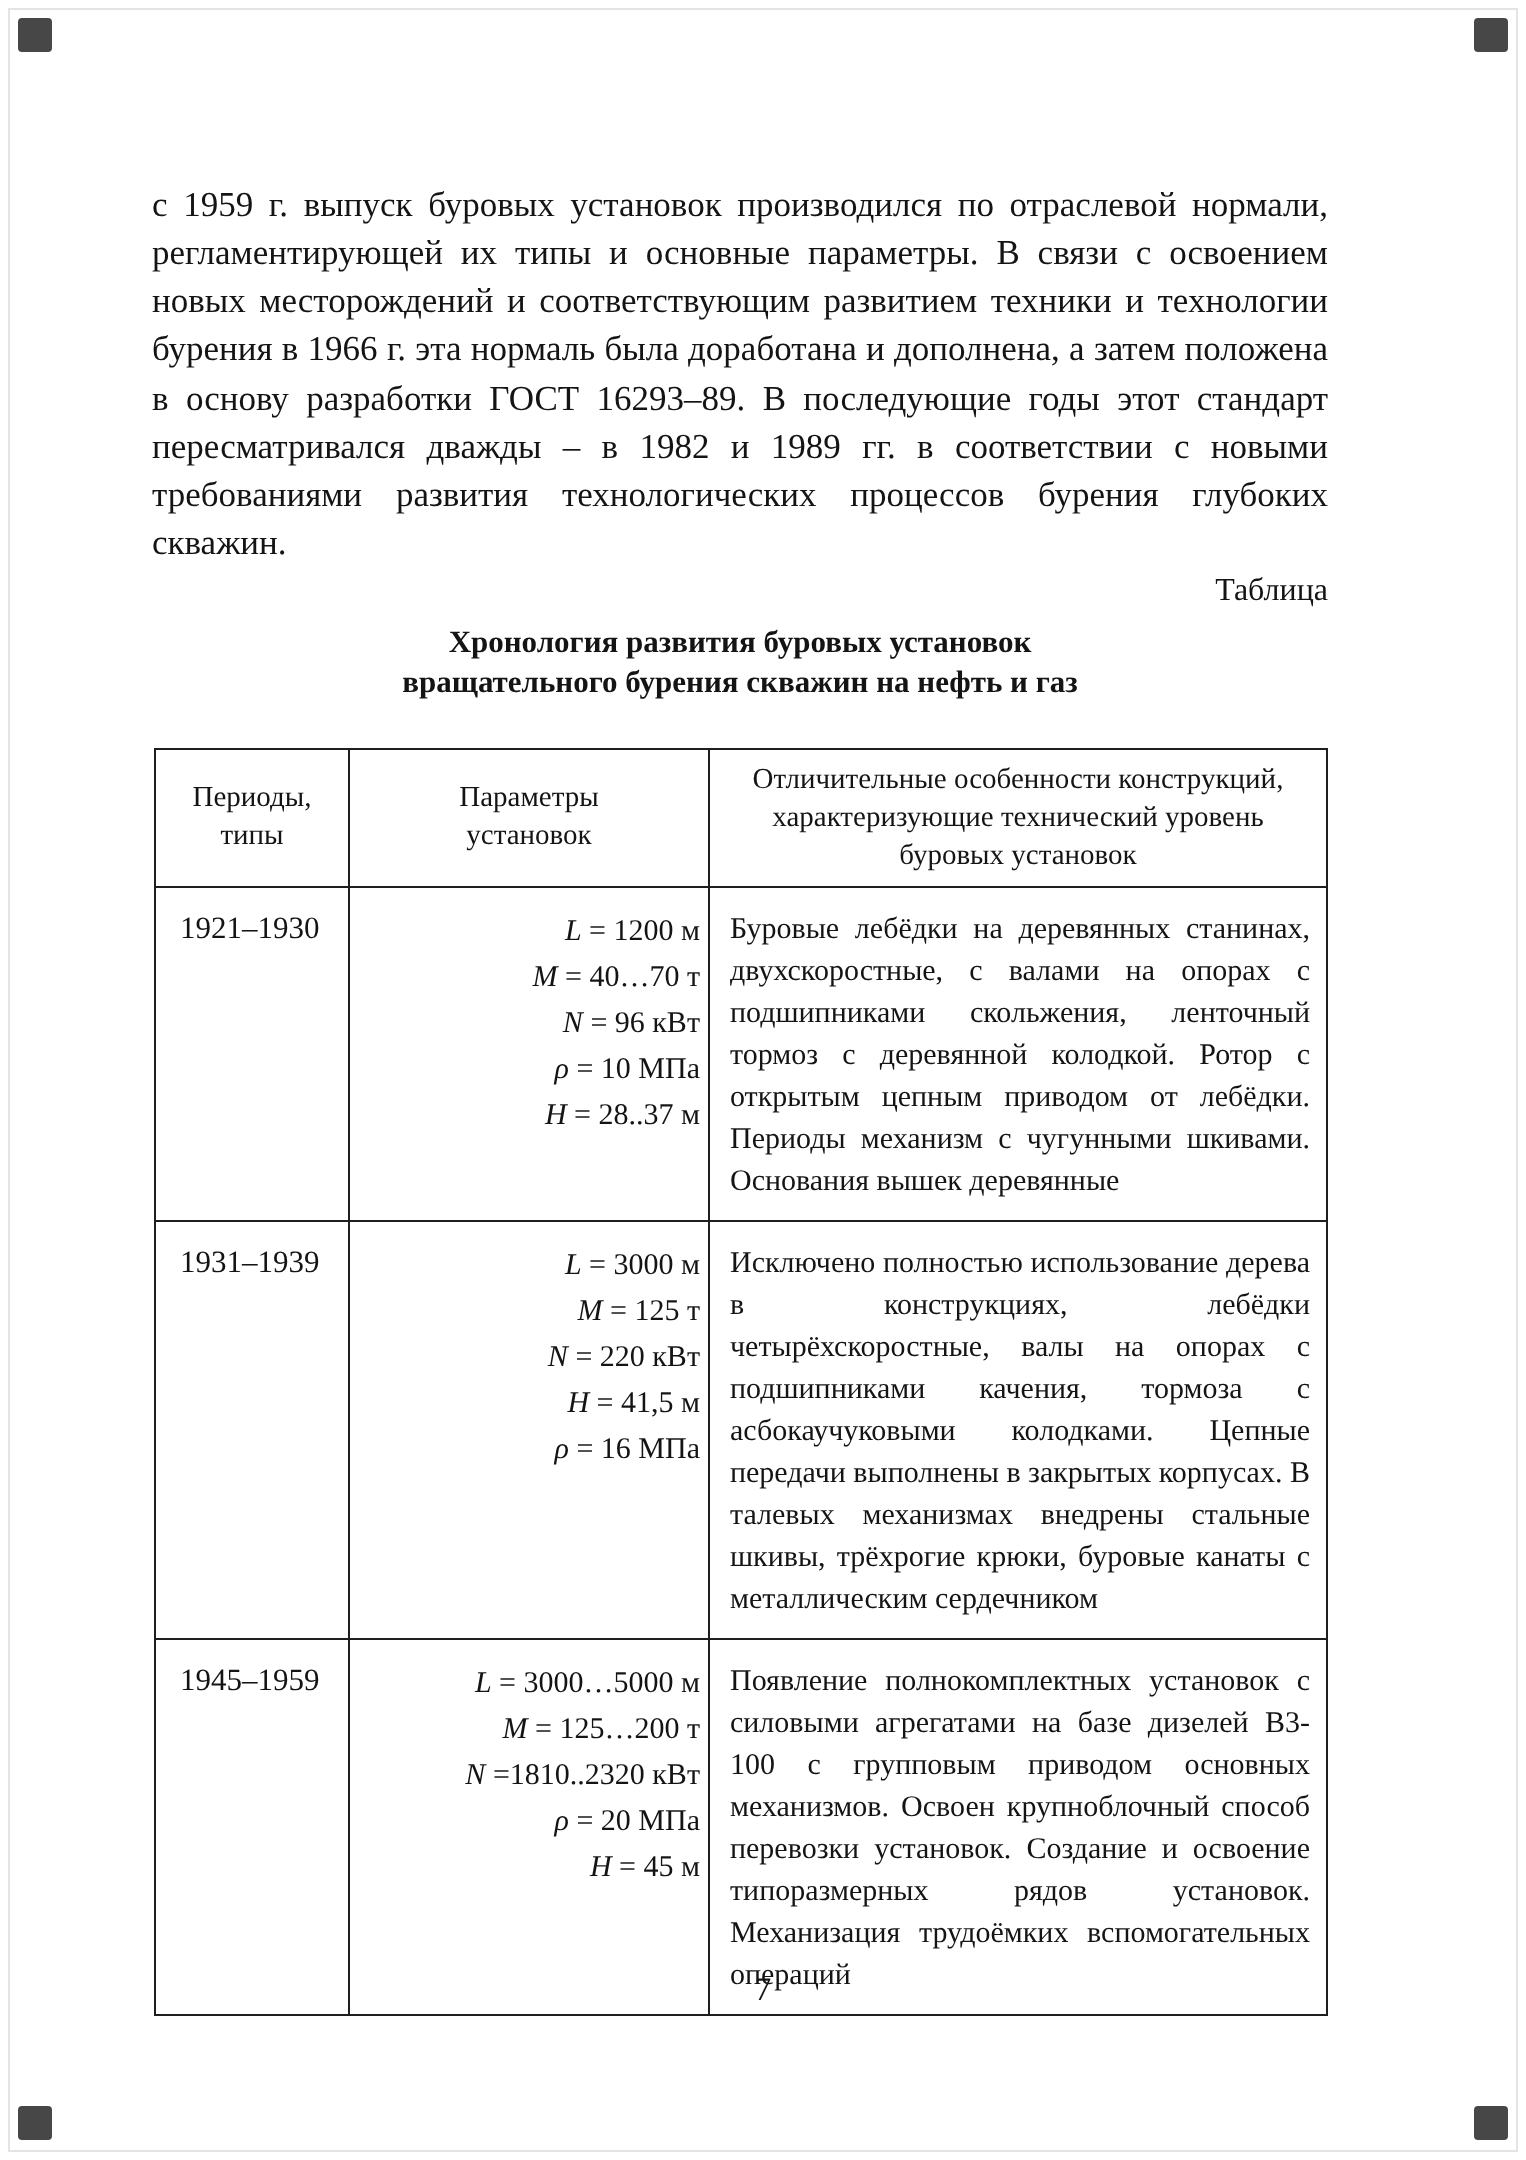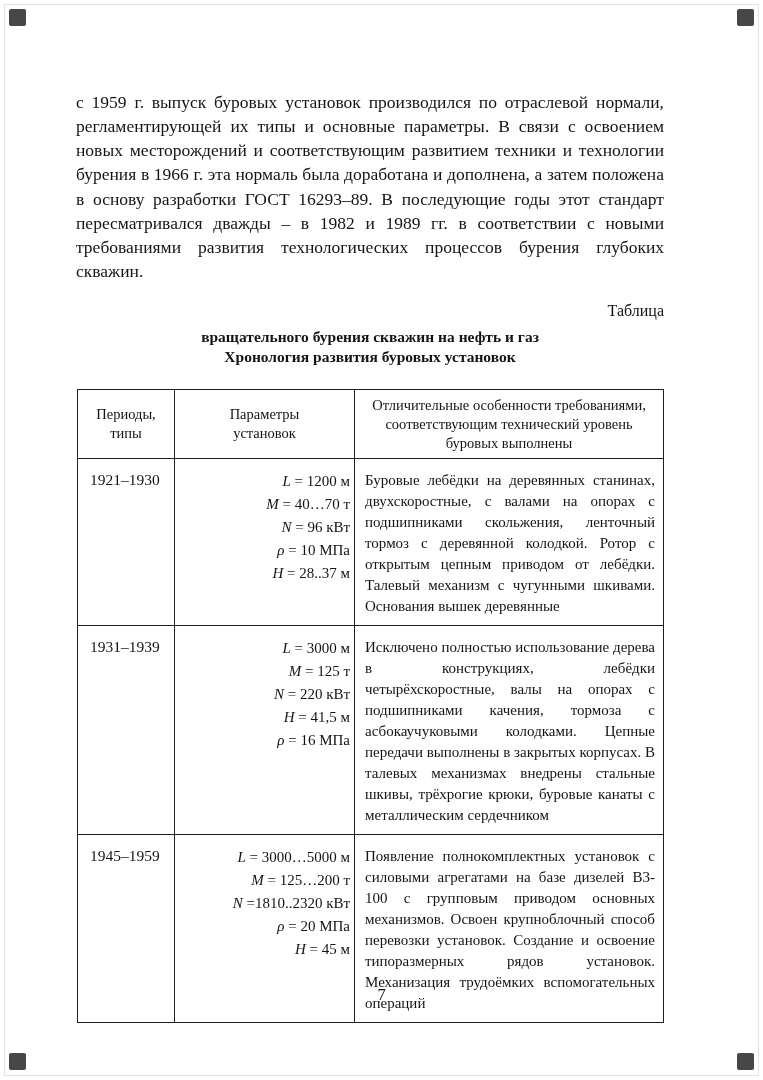--- a/index.html
+++ b/index.html
@@ -28,21 +28,21 @@
   .content {
     position: absolute;
     left: 76px; top: 90px; width: 588px;
   }
   .intro {
     font-size: 17.5px;
     line-height: 1.38;
     text-align: justify;
   }
   .table-label {
-    margin-top: 19px;
+    margin-top: 4px;
     text-align: right;
     font-size: 16px;
   }
   .table-title {
     margin-top: 7px;
     text-align: center;
     font-weight: bold;
     font-size: 15.5px;
     line-height: 1.25;
   }
@@ -89,58 +89,58 @@
 <div class="corner tr"></div>
 <div class="corner bl"></div>
 <div class="corner br"></div>
 
 <div class="content">
   <p class="intro">с 1959 г. выпуск буровых установок производился по отраслевой нормали, регламентирующей их типы и основные параметры. В связи с освоением новых месторождений и соответствующим развитием техники и технологии бурения в 1966 г. эта нормаль была доработана и дополнена, а затем положена в основу разработки ГОСТ 16293–89. В последующие годы этот стандарт пересматривался дважды – в 1982 и 1989 гг. в соответствии с новыми требованиями развития технологических процессов бурения глубоких скважин.</p>
 
   <div class="table-label">Таблица</div>
 
   <div class="table-title">
+    <div>Хронология развития буровых установок</div>
     <div>вращательного бурения скважин на нефть и газ</div>
-    <div>Хронология развития буровых установок</div>
   </div>
 
   <table class="history">
     <colgroup>
       <col style="width:97px">
       <col style="width:180px">
       <col style="width:309px">
     </colgroup>
     <thead>
       <tr id="header-row">
           <th>
             <div>Периоды,</div>
             <div>типы</div>
           </th>
           <th>
             <div>Параметры</div>
             <div>установок</div>
           </th>
           <th>
-            <div>Отличительные особенности требованиями,</div>
-            <div>соответствующим технический уровень</div>
-            <div>буровых выполнены</div>
+            <div>Отличительные особенности конструкций,</div>
+            <div>характеризующие технический уровень</div>
+            <div>буровых установок</div>
           </th>
         </tr>
     </thead>
     <tbody id="table-body">
         <tr class="row-0">
           <td class="period">1921–1930</td>
           <td class="params">
             <div><i>L</i> = 1200 м</div>
             <div><i>M</i> = 40…70 т</div>
             <div><i>N</i> = 96 кВт</div>
             <div><i>ρ</i> = 10 МПа</div>
             <div><i>H</i> = 28..37 м</div>
           </td>
-          <td class="features">Буровые лебёдки на деревянных станинах, двухскоростные, с валами на опорах с подшипниками скольжения, ленточный тормоз с деревянной колодкой. Ротор с открытым цепным приводом от лебёдки. Талевый механизм с чугунными шкивами. Основания вышек деревянные</td>
+          <td class="features">Буровые лебёдки на деревянных станинах, двухскоростные, с валами на опорах с подшипниками скольжения, ленточный тормоз с деревянной колодкой. Ротор с открытым цепным приводом от лебёдки. Периоды механизм с чугунными шкивами. Основания вышек деревянные</td>
         </tr>
         <tr class="row-1">
           <td class="period">1931–1939</td>
           <td class="params">
             <div><i>L</i> = 3000 м</div>
             <div><i>M</i> = 125 т</div>
             <div><i>N</i> = 220 кВт</div>
             <div><i>H</i> = 41,5 м</div>
             <div><i>ρ</i> = 16 МПа</div>
           </td>

